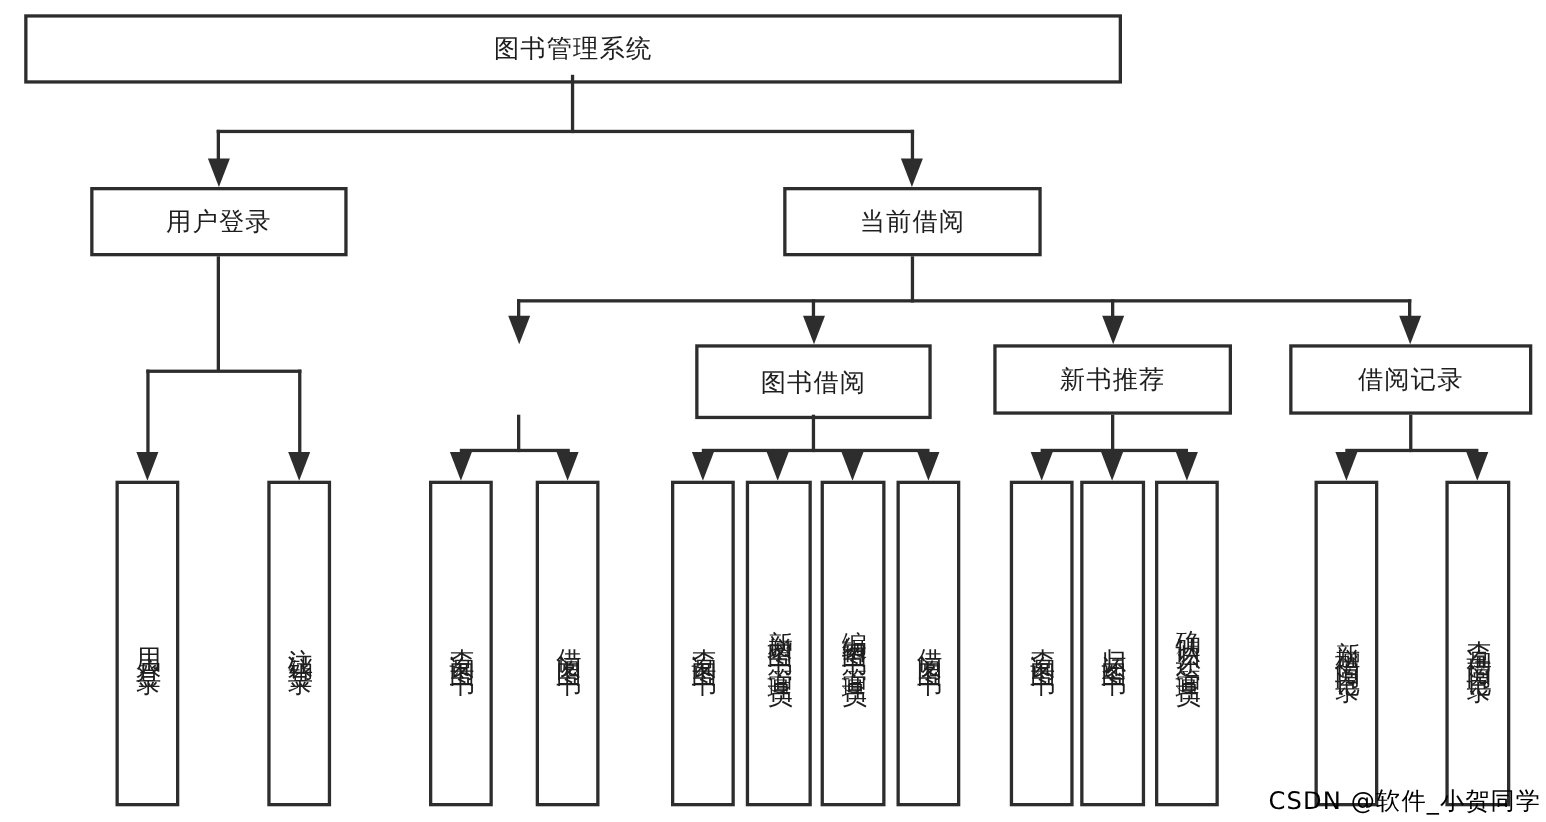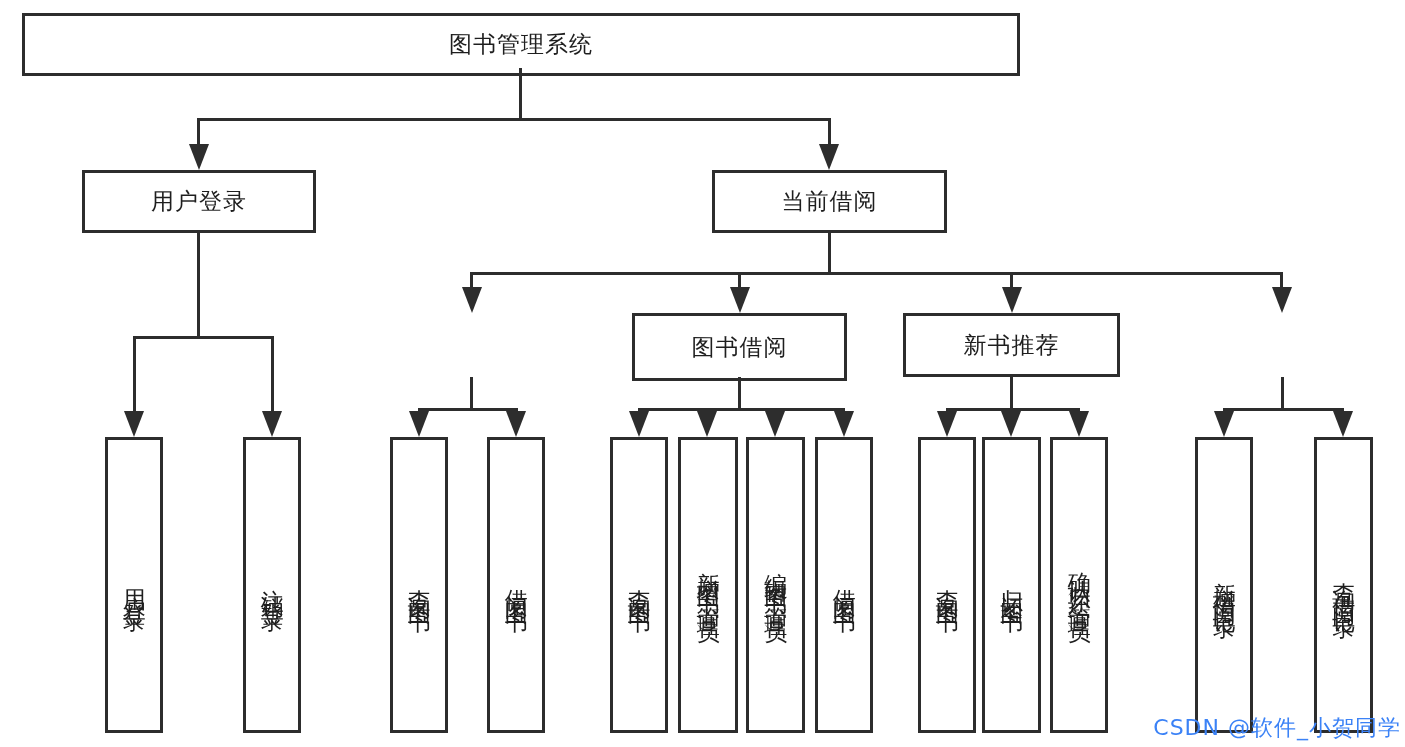--- a/index.html
+++ b/index.html
@@ -35,21 +35,21 @@
   .arrow{
     position:absolute;width:0;height:0;
     border-left:10px solid transparent;
     border-right:10px solid transparent;
     border-top:26px solid #2d2d2d;
   }
   .watermark{
     position:absolute;
     right:4px;bottom:4px;
     font-size:22px;
-    color:#3b82f6;
+    color:#000000;
     letter-spacing:1px;
     z-index:5;
   }
 </style>
 </head>
 <body>
 
 <div id="canvas">
 
   <div class="box hbox" style="left:22px;top:13px;width:998px;">
@@ -86,20 +86,23 @@
   <div class="arrow" style="left:462px;top:287px;"></div>
   <div class="arrow" style="left:730px;top:287px;"></div>
   <div class="arrow" style="left:1002px;top:287px;"></div>
   <div class="arrow" style="left:1272px;top:287px;"></div>
 
   <div class="box hbox" style="left:632px;top:313px;width:215px;height:68px;">
     <span>图书借阅</span>
   </div>
   <div class="box hbox" style="left:903px;top:313px;width:217px;height:64px;">
     <span>新书推荐</span>
+  </div>
+  <div class="box hbox" style="left:1172px;top:313px;width:221px;height:64px;">
+    <span>借阅记录</span>
   </div>
 
   <div class="line v" style="left:470px;top:377px;height:34px;"></div>
   <div class="line h" style="left:418px;top:408px;width:100px;"></div>
   <div class="arrow" style="left:409px;top:411px;"></div>
   <div class="arrow" style="left:506px;top:411px;"></div>
 
   <div class="line v" style="left:738px;top:377px;height:34px;"></div>
   <div class="line h" style="left:638px;top:408px;width:207px;"></div>
   <div class="arrow" style="left:629px;top:411px;"></div>

